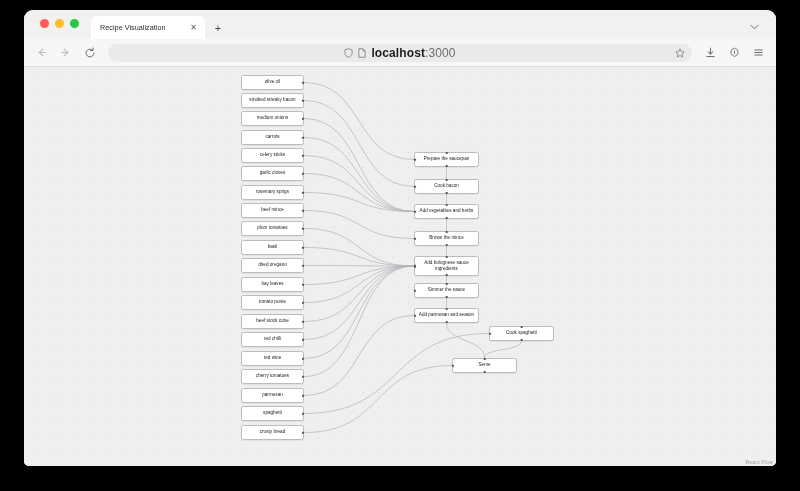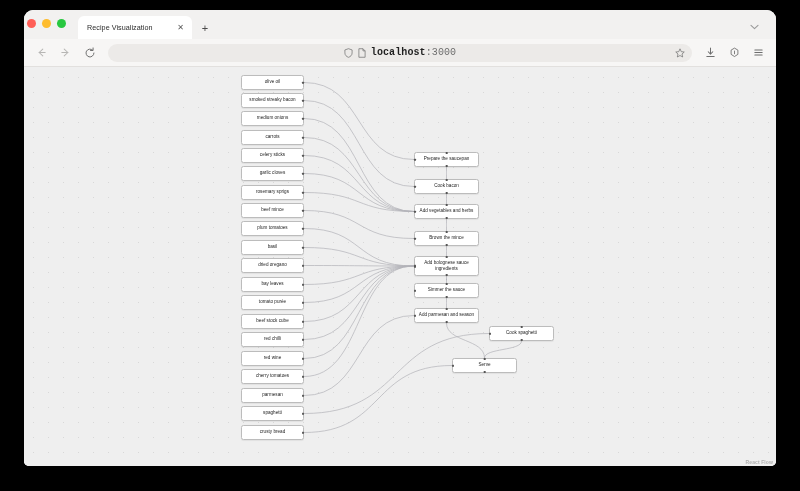--- a/index.html
+++ b/index.html
@@ -36,21 +36,21 @@
     flex-direction: column;
   }
 
   
   #tab-strip {
     position: relative;
     height: 29px;
     background: #f2f1f0;
     display: flex;
     align-items: flex-end;
-    padding-left: 3px;
+    padding-left: 16px;
     flex: 0 0 auto;
   }
 
   #traffic-lights {
     display: flex;
     align-items: center;
     gap: 6px;
     height: 29px;
     padding-bottom: 2px;
     margin-right: 12px;
@@ -131,24 +131,23 @@
     background: #eceae8;
     border-radius: 9px;
     display: flex;
     align-items: center;
     justify-content: center;
     gap: 5px;
     position: relative;
     margin: 0 2px;
   }
   #url-text {
-    font-size: 10px;
+    font-size: 12px;
     color: #6d6d6d;
     letter-spacing: 0.1px;
-    font-family: Liberation Mono, monospace;
   }
   #url-host { color: #1f1f1f; font-weight: bold; }
   #bookmark-star-icon {
     position: absolute;
     right: 7px;
     width: 11px; height: 11px;
     display: flex; align-items: center; justify-content: center;
     color: #6e6e6e;
   }
   #toolbar-right {

